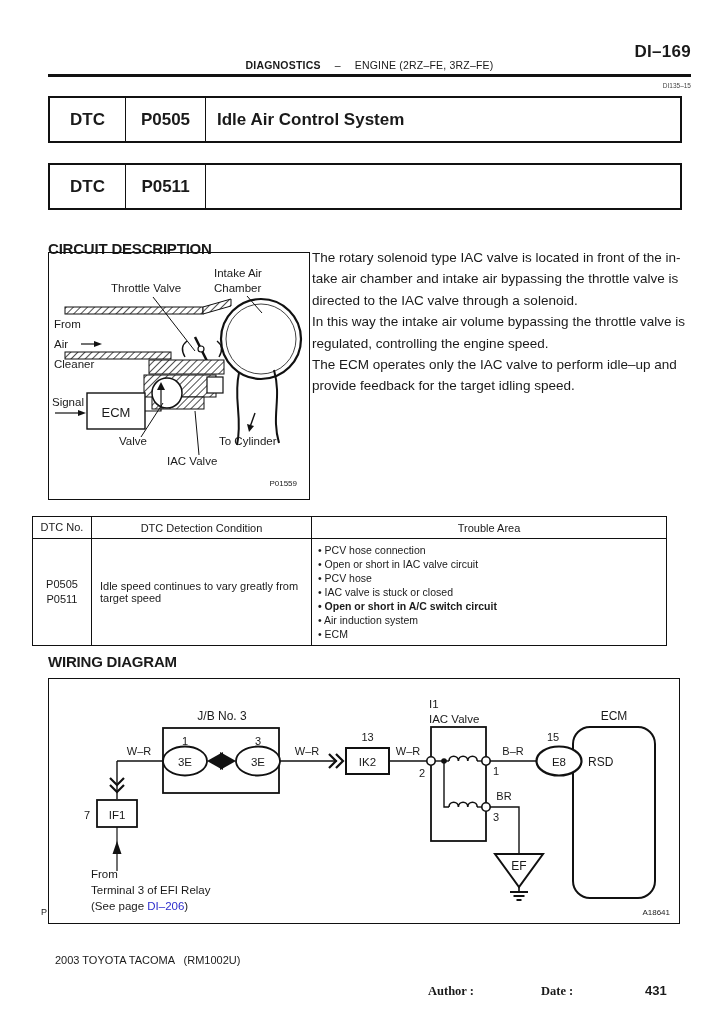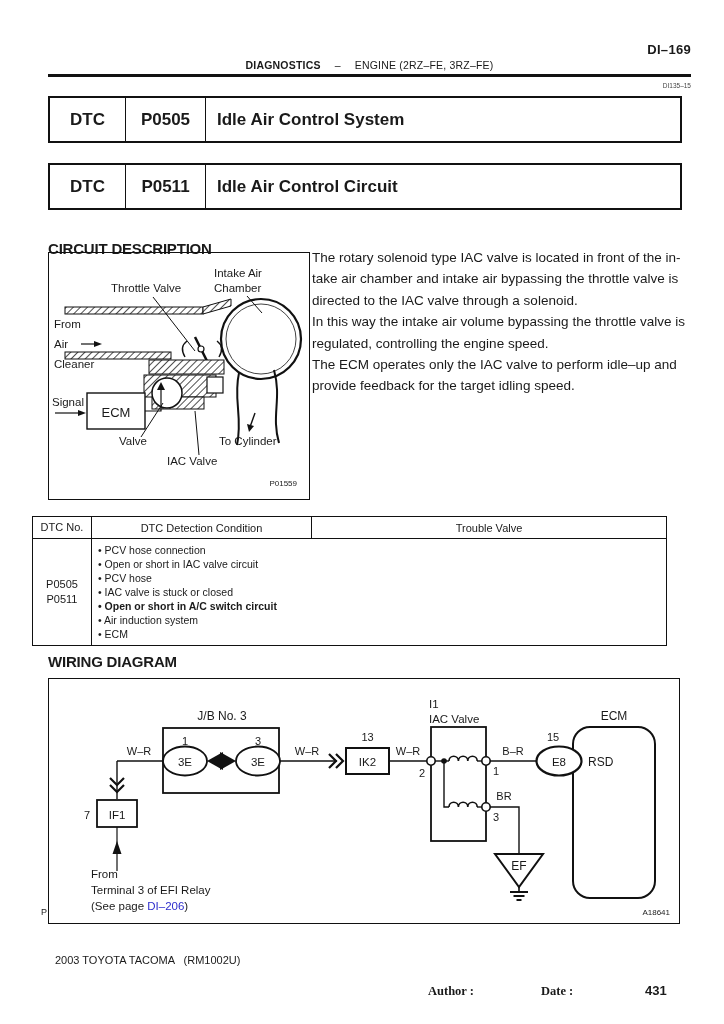--- a/index.html
+++ b/index.html
@@ -4,21 +4,21 @@
 <style>
   html,body { margin:0; padding:0; background:#e8e8e8; }
   .page {
     position:relative; width:724px; height:1024px; background:#ffffff;
     font-family:"Liberation Sans","DejaVu Sans",sans-serif; color:#1a1a1a;
     overflow:hidden; margin:0 auto;
   }
   .abs { position:absolute; }
 
   
-  .page-code { top:42px; right:33px; font-size:13px; font-weight:bold; letter-spacing:.3px;padding-left:20px; }
+  .page-code { top:42px; right:33px; font-size:17px; font-weight:bold; letter-spacing:.3px;padding-left:20px; }
   .hdr-line  { top:59px; left:48px; width:643px; text-align:center; font-size:10.5px; letter-spacing:.2px; }
   .hdr-line .b { font-weight:bold; }
   .hdr-line .dash { padding:0 14px; }
   .hdr-rule  { top:74px; left:48px; width:643px; height:2.5px; background:#111; }
   .doc-code  { top:82px; right:33px; font-size:6.5px; color:#444; }
 
   
   .banner { left:48px; width:630px; height:43px; border:2px solid #111; display:flex; align-items:stretch; font-size:17px; font-weight:bold; }
   .banner .c { display:flex; align-items:center; }
   .banner .c1 { width:75px; justify-content:center; border-right:1.5px solid #111; }
@@ -71,21 +71,20 @@
   <div class="abs doc-code">DI135–15</div>
 
   <div class="abs banner" style="top:96px">
     <div class="c c1">DTC</div>
     <div class="c c2">P0505</div>
     <div class="c c3">Idle Air Control System</div>
   </div>
   <div class="abs banner" style="top:163px">
     <div class="c c1">DTC</div>
     <div class="c c2">P0511</div>
-    <div class="c c3">Idle Air Control Circuit</div>
   </div>
 
   <div class="abs h2" style="top:240px">CIRCUIT DESCRIPTION</div>
 
   <div class="abs fig-box">
     <svg width="256" height="242" viewBox="0 0 256 242">
       <defs>
         <pattern id="hatch" width="5" height="5" patternTransform="rotate(45)" patternUnits="userSpaceOnUse">
           <rect width="5" height="5" fill="#fff"></rect>
           <line x1="0" y1="0" x2="0" y2="5" stroke="#222" stroke-width="1.6"></line>
@@ -148,26 +147,29 @@
     <div>In this way the intake air volume bypassing the throttle valve is</div>
     <div>regulated, controlling the engine speed.</div>
     <div>The ECM operates only the IAC valve to perform idle–up and</div>
     <div>provide feedback for the target idling speed.</div>
   </div>
 
   <div class="abs dtc-table">
     <div class="trow thead">
       <div class="tc tc1">DTC No.</div>
       <div class="tc tc2">DTC Detection Condition</div>
-      <div class="tc tc3">Trouble Valve</div>
+      <div class="tc tc3">Trouble Area</div>
     </div>
     <div class="trow tbody">
       <div class="tc tc1">
         <div>P0505</div>
         <div>P0511</div>
+      </div>
+      <div class="tc tc2">
+        <span>Idle speed continues to vary greatly from target speed</span>
       </div>
       <div class="tc tc3">
         <div class="ta-line">PCV hose connection</div>
         <div class="ta-line">Open or short in IAC valve circuit</div>
         <div class="ta-line">PCV hose</div>
         <div class="ta-line">IAC valve is stuck or closed</div>
         <div class="ta-line bold">Open or short in A/C switch circuit</div>
         <div class="ta-line">Air induction system</div>
         <div class="ta-line">ECM</div>
       </div>

